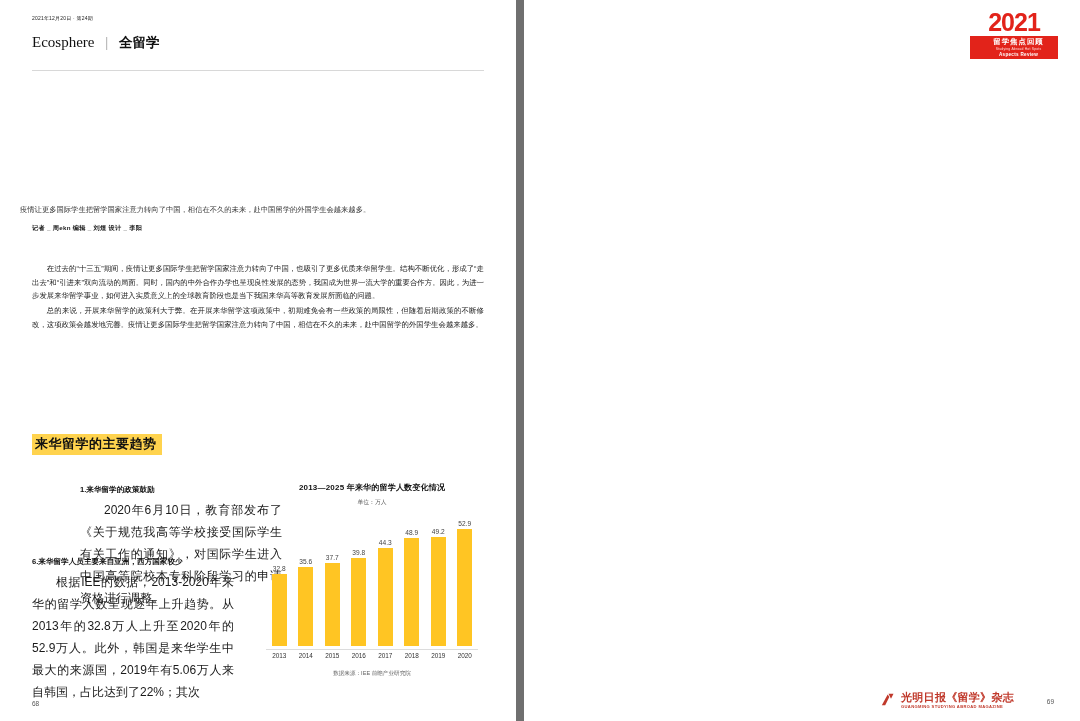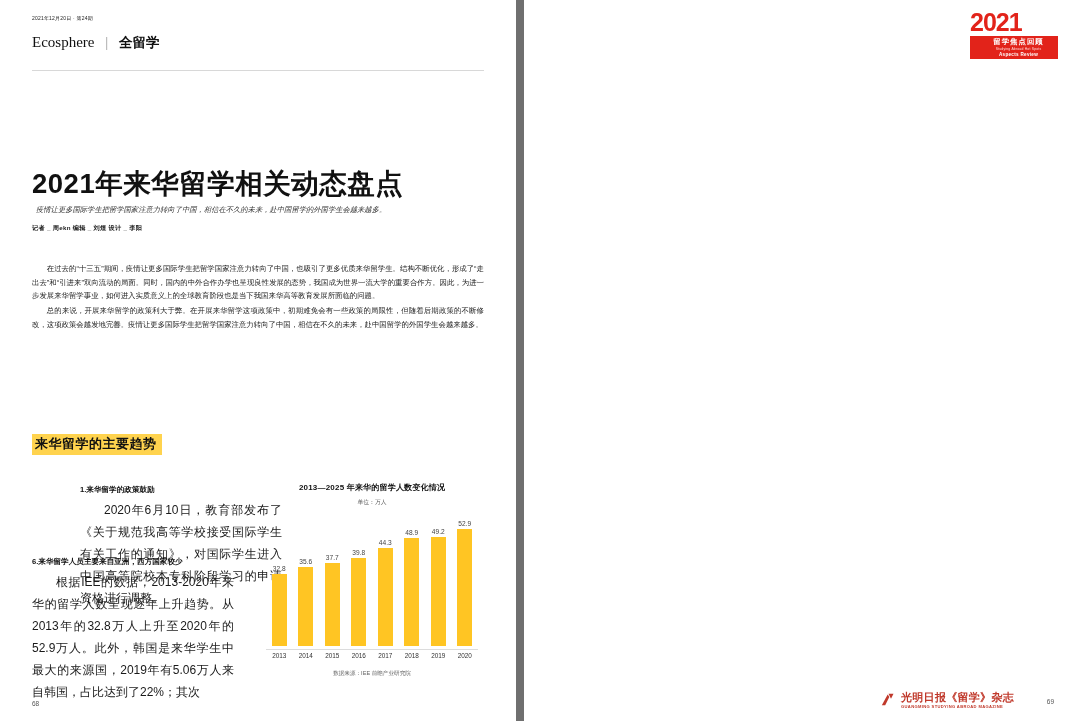--- a/index.html
+++ b/index.html
@@ -11,21 +11,21 @@
   .gutter{position:absolute;left:516px;top:0;width:8px;height:721px;background:#6f6f6f;}
 
   
   .kicker{position:absolute;left:32px;top:15px;font-size:5px;color:#222;letter-spacing:.2px;}
   .ecos{position:absolute;left:32px;top:34px;font-family:"Liberation Serif","DejaVu Serif",serif;font-size:15px;color:#111;}
   .ecos .bar{display:inline-block;margin:0 7px;color:#999;font-weight:300;}
   .ecos .cn{font-family:"Liberation Sans",sans-serif;font-weight:bold;font-size:13.5px;}
   .hrule{position:absolute;left:32px;top:70px;width:452px;height:1px;background:#d8d8d8;}
 
   .title{position:absolute;left:32px;top:166px;font-size:27.5px;font-weight:bold;color:#111;letter-spacing:.5px;white-space:nowrap;}
-  .subtitle{position:absolute;left:36px;top:205px;width:460px;font-size:7.3px;color:#333;line-height:1.5;font-style:italic;}
+  .subtitle{position:absolute;left:20px;top:205px;width:460px;font-size:7.3px;color:#333;line-height:1.5;}
   .byline{position:absolute;left:32px;top:224px;font-size:6.2px;font-weight:bold;color:#222;letter-spacing:.3px;}
 
   .col-l{position:absolute;left:32px;top:262px;width:452px;}
   .para{font-size:7.4px;line-height:1.85;color:#1a1a1a;text-align:justify;text-indent:2em;margin:0 0 1px 0;}
 
   .hilite-wrap{position:absolute;left:32px;top:434px;}
   .hilite{display:inline-block;background:#FFD34E;font-size:13px;font-weight:bold;color:#111;padding:1px 5px 2px 3px;letter-spacing:.5px;}
 
   .colnarrow{position:absolute;left:32px;width:202px;}
   .h3{font-size:7.6px;font-weight:bold;color:#111;line-height:1.7;margin:0 0 2px 0;}
@@ -44,21 +44,21 @@
   .bars{position:absolute;left:8px;top:36px;width:212px;height:128px;}
   .bar-col{position:absolute;bottom:0;width:15px;}
   .bar-rect{position:absolute;bottom:0;width:100%;background:#FFC523;}
   .bar-val{position:absolute;width:34px;left:50%;margin-left:-17px;text-align:center;font-size:6.6px;color:#444;}
   .bar-axis{position:absolute;left:8px;top:167px;width:212px;height:1px;background:#dcdcdc;}
   .bar-xlabels{position:absolute;left:8px;top:170px;width:212px;height:12px;}
   .bar-xl{position:absolute;width:26px;text-align:center;font-size:6.4px;color:#333;}
 
   
   .masthead{position:absolute;right:22px;top:10px;width:88px;}
-  .mh-year{font-size:25px;font-weight:bold;color:#E2231A;text-align:left;letter-spacing:-1px;line-height:1;font-family:"Liberation Sans",sans-serif;}
+  .mh-year{font-size:25px;font-weight:bold;color:#E2231A;text-align:center;letter-spacing:-1px;line-height:1;font-family:"Liberation Sans",sans-serif;}
   .mh-band{background:#E2231A;margin-top:1px;padding:2px 3px 2px 12px;}
   .mh-cn{font-size:7.4px;font-weight:bold;color:#fff;letter-spacing:1px;text-align:center;line-height:1.1;}
   .mh-en{font-size:3.4px;color:#ffd9d7;text-align:center;letter-spacing:.2px;margin-top:1px;line-height:1.25;}
   .mh-en2{font-size:4.6px;color:#fff;font-weight:bold;text-align:center;letter-spacing:.3px;margin-top:1px;}
 
   
   .footlogo{position:absolute;right:66px;bottom:12px;display:flex;align-items:flex-start;}
   .fl-mark{width:17px;height:15px;margin-right:4px;position:relative;}
   .fl-text{line-height:1;}
   .fl-cn{font-size:11px;font-weight:bold;color:#C0392B;font-family:"Liberation Serif",serif;letter-spacing:.3px;}
@@ -73,21 +73,20 @@
 
     <div class="kicker">2021年12月20日 · 第24期</div>
 
     <div class="ecos">
       <span>Ecosphere</span>
       <span class="bar">|</span>
       <span class="cn">全留学</span>
     </div>
     <div class="hrule"></div>
 
-    <div class="title">2021年来华留学相关动态盘点</div>
     <div class="subtitle">疫情让更多国际学生把留学国家注意力转向了中国，相信在不久的未来，赴中国留学的外国学生会越来越多。</div>
     <div class="byline">记者 _ 周ekn  编辑 _ 刘煜  设计 _ 李阳</div>
 
     <div class="col-l">
       <p class="para">在过去的“十三五”期间，疫情让更多国际学生把留学国家注意力转向了中国，也吸引了更多优质来华留学生。结构不断优化，形成了“走出去”和“引进来”双向流动的局面。同时，国内的中外合作办学也呈现良性发展的态势，我国成为世界一流大学的重要合作方。因此，为进一步发展来华留学事业，如何进入实质意义上的全球教育阶段也是当下我国来华高等教育发展所面临的问题。</p>
       <p class="para">总的来说，开展来华留学的政策利大于弊。在开展来华留学这项政策中，初期难免会有一些政策的局限性，但随着后期政策的不断修改，这项政策会越发地完善。疫情让更多国际学生把留学国家注意力转向了中国，相信在不久的未来，赴中国留学的外国学生会越来越多。</p>
     </div>
 
     <div class="hilite-wrap">
       <span class="hilite">来华留学的主要趋势</span>

